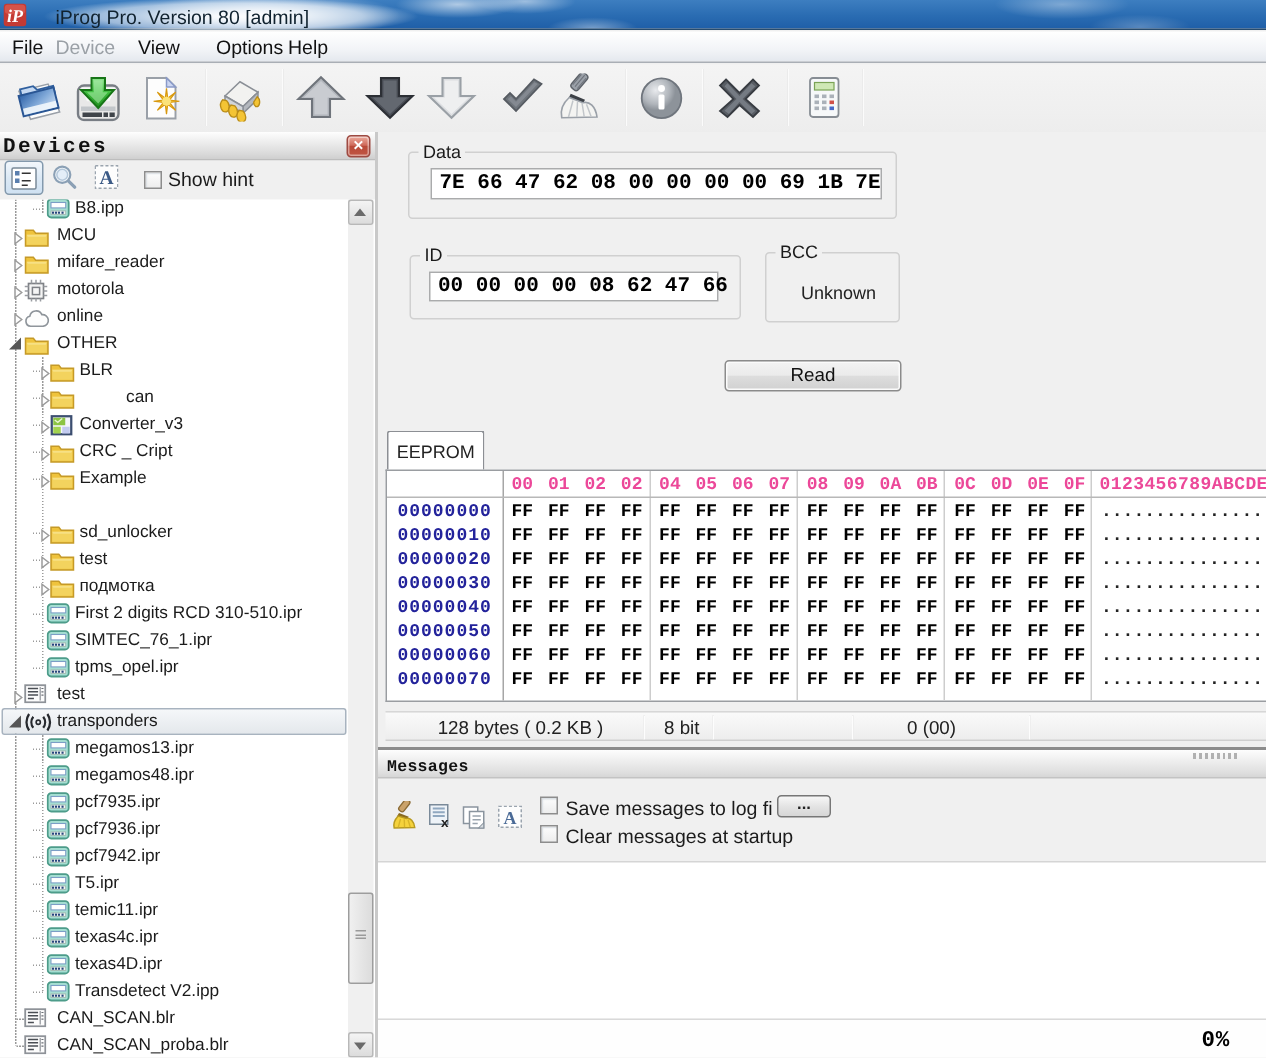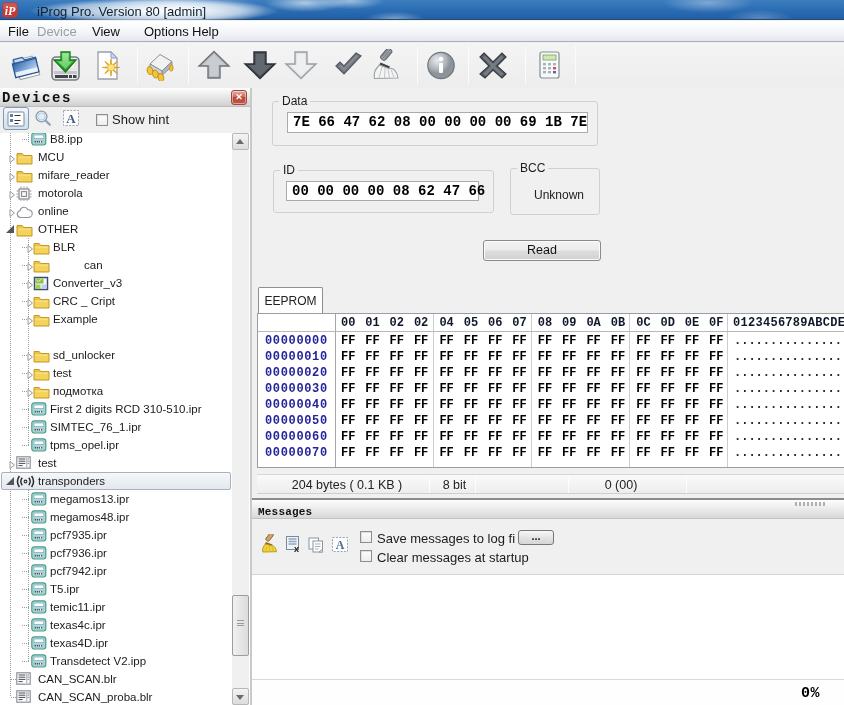--- a/index.html
+++ b/index.html
@@ -59,21 +59,21 @@
  font-family:"Liberation Mono",monospace;font-weight:bold;font-size:14px;color:#000;
  line-height:19px;padding-left:5px;white-space:nowrap;}
 #readbtn{left:483px;top:240px;width:118px;height:21px;border:1px solid #8b8b8b;border-radius:3px;
  background:linear-gradient(#f3f3f3,#ebebeb 48%,#dddddd 52%,#d1d1d1);
  text-align:center;line-height:19px;font-size:12.5px;color:#111;box-shadow:inset 0 0 0 1px #fbfbfb;}
 
 #etab{left:258px;top:287px;width:65px;height:27px;background:#fff;border:1px solid #8c8f94;border-bottom:none;border-radius:2px 2px 0 0;font-size:12px;color:#222;text-align:center;line-height:26px;}
 #egrid{left:257px;top:313px;width:587px;height:155px;background:#fff;border:1px solid #9a9da1;border-right:none;}
 .gsep{position:absolute;top:0;width:1px;height:153px;background:#cdcdcd;}
 #ehead{position:absolute;left:0;top:17px;width:587px;height:1px;background:#b8b8b8;}
-.hexhdr{position:absolute;top:2px;font-family:"Liberation Mono",monospace;font-weight:bold;font-size:12px;color:#0f172a;}
+.hexhdr{position:absolute;top:2px;font-family:"Liberation Mono",monospace;font-weight:bold;font-size:12px;color:#ec4899;}
 .addr{position:absolute;left:7px;font-family:"Liberation Mono",monospace;font-weight:bold;font-size:12px;color:#23239b;letter-spacing:0.65px;}
 .hexcell{position:absolute;font-family:"Liberation Mono",monospace;font-weight:bold;font-size:12px;color:#000;}
 .dots{position:absolute;left:476px;font-family:"Liberation Mono",monospace;font-weight:bold;font-size:12px;color:#222;letter-spacing:0;}
 
 #estatus{left:257px;top:474px;width:587px;height:20px;background:linear-gradient(#fafafa,#ededed);border-top:1px solid #d7d7d7;border-bottom:1px solid #cfcfcf;}
 .scell{position:absolute;top:0;height:20px;font-size:12.5px;color:#222;text-align:center;line-height:21px;}
 .ssep{position:absolute;top:2px;width:1px;height:16px;background:#c9c9c9;border-right:1px solid #fdfdfd;}
 
 #msgsplit{left:252px;top:498px;width:592px;height:2px;background:#8c8c8c;}
 #msghead{left:252px;top:500px;width:592px;height:19px;background:linear-gradient(#fdfdfd,#dedede 85%,#d6d6d6);border-bottom:1px solid #c3c3c3;}
@@ -859,21 +859,21 @@
       <div class="hexcell" style="left:402.5px;top:131.6px;">FF</div>
       <div class="hexcell" style="left:426.8px;top:131.6px;">FF</div>
       <div class="hexcell" style="left:451.1px;top:131.6px;">FF</div>
 <div class="dots" style="top:131.6px;">................</div>
 </div>
 <div class="abs" id="estatus">
 <div class="ssep" style="left:172px;"></div>
 <div class="ssep" style="left:218px;"></div>
 <div class="ssep" style="left:311px;"></div>
 <div class="ssep" style="left:429px;"></div>
-<div class="scell" style="left:0;width:180px;">204 bytes ( 0.1 KB )</div>
+<div class="scell" style="left:0;width:180px;">128 bytes ( 0.2 KB )</div>
 <div class="scell" style="left:174px;width:47px;">8 bit</div>
 <div class="scell" style="left:309px;width:110px;">0 (00)</div>
 </div>
 <div class="abs" id="msgsplit"></div>
 <div class="abs" id="msghead">
       <div class="abs" id="msgheadtxt">Messages</div>
       <div class="abs" id="msggrip"></div>
     </div>
 <div class="abs" style="left:260px;top:534px;"><svg width="20" height="20" viewBox="0 0 20 20">
         <g transform="rotate(38 8 5)">

